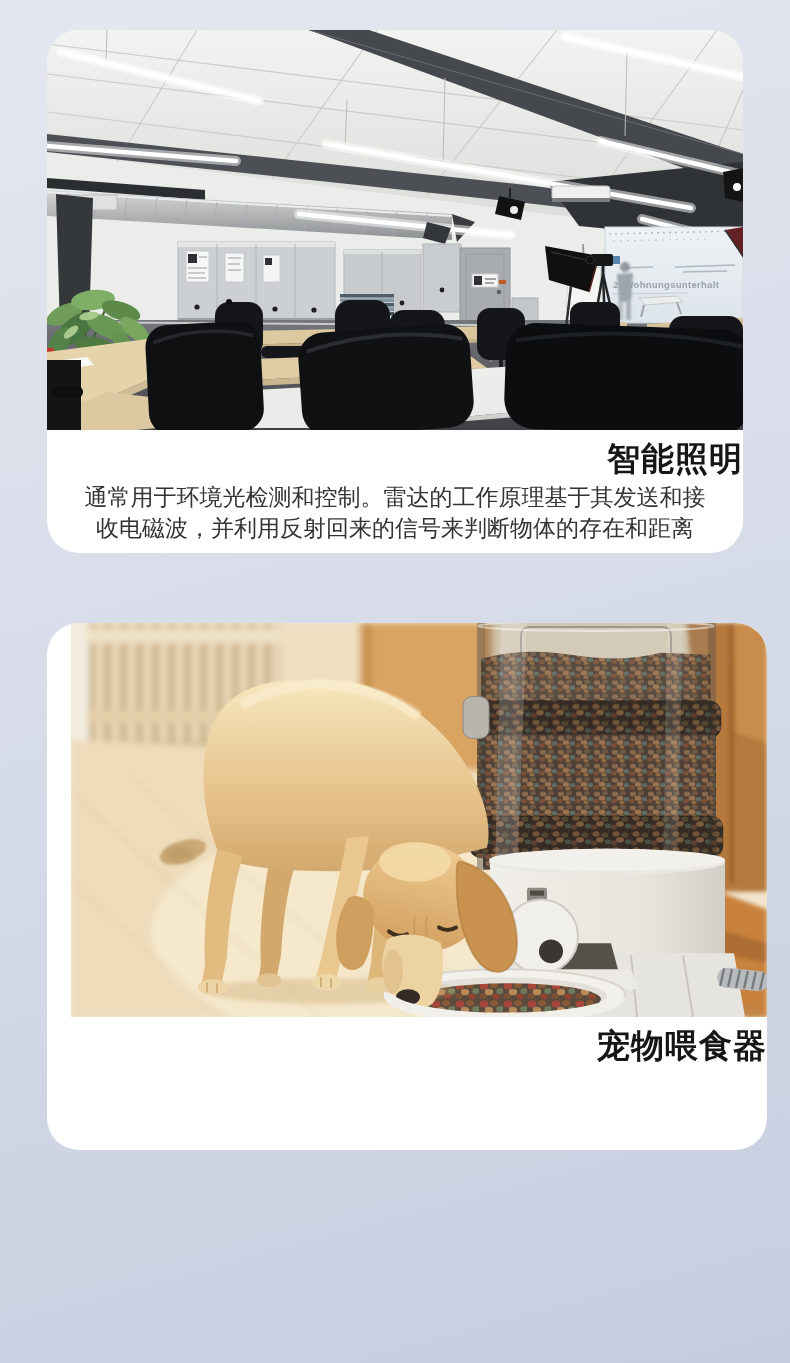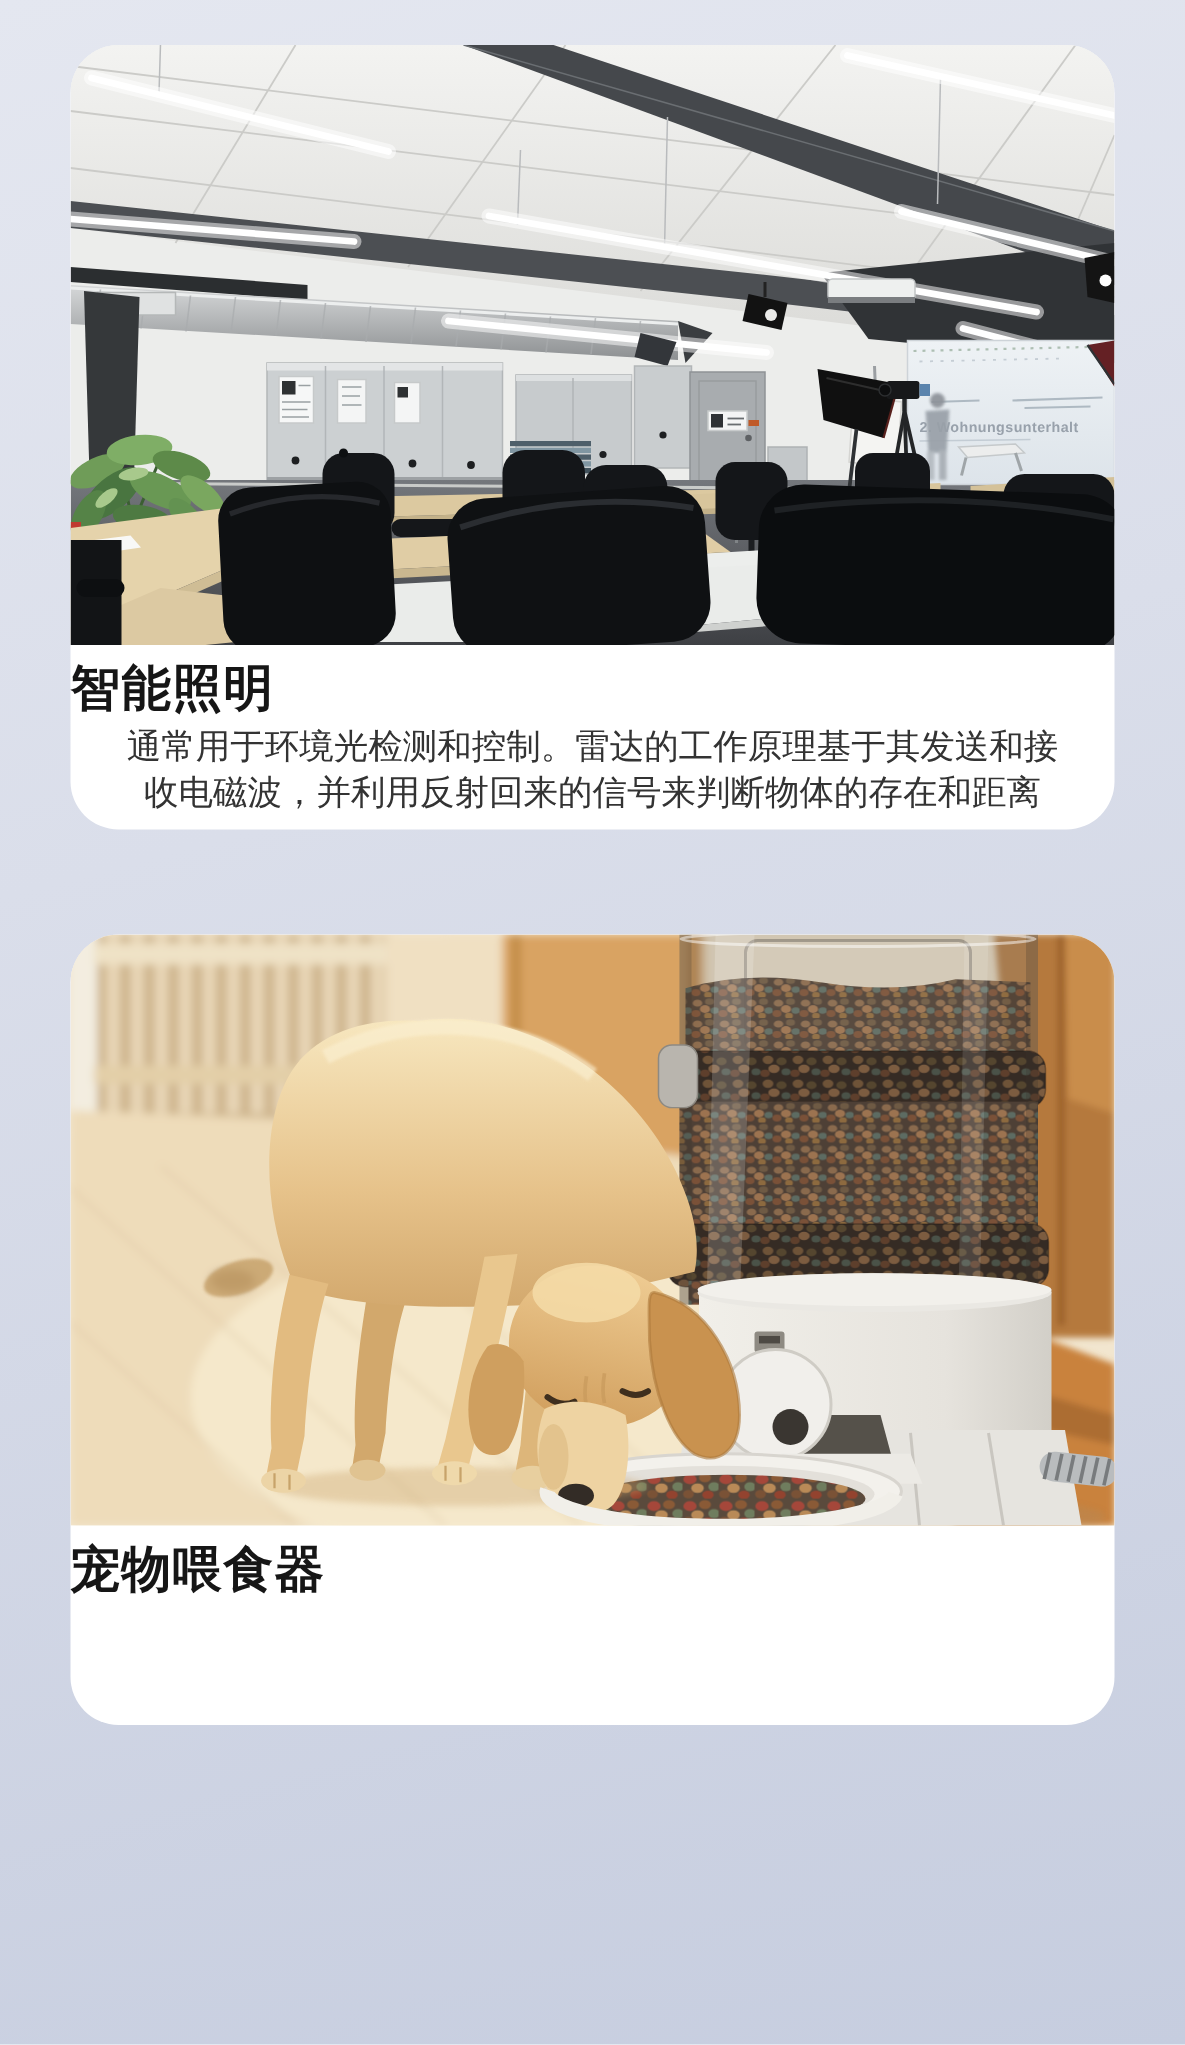--- a/index.html
+++ b/index.html
@@ -6,25 +6,25 @@
   body{
     width:790px;height:1363px;position:relative;overflow:hidden;
     background:linear-gradient(165deg,#e4e7f0 0%,#dadeea 38%,#c6cddf 100%);
     font-family:"Liberation Sans","DejaVu Sans",sans-serif;
   }
   .card{
     position:absolute;left:47px;width:696px;background:#ffffff;
     border-radius:32px;overflow:hidden;
   }
   #card-smart-lighting{top:30px;height:523px;}
-  #card-pet-feeder{top:623px;height:527px;}
+  #card-pet-feeder{top:623px;height:527px;padding-left:24px;}
   figure.photo{margin:0;display:block;line-height:0;}
   figure.photo svg{display:block;}
   .card-title{
-    margin:9px 0 3px;text-align:left;font-size:33px;line-height:40px;
+    margin:9px 0 3px;text-align:right;font-size:33px;line-height:40px;
     font-weight:700;color:#161616;letter-spacing:1px;
   }
   .card-desc{
     margin:0 0 0;text-align:center;font-size:23px;line-height:31px;
     color:#333333;white-space:pre-line;letter-spacing:0;
   }
 </style>
 </head>
 <body>
 

